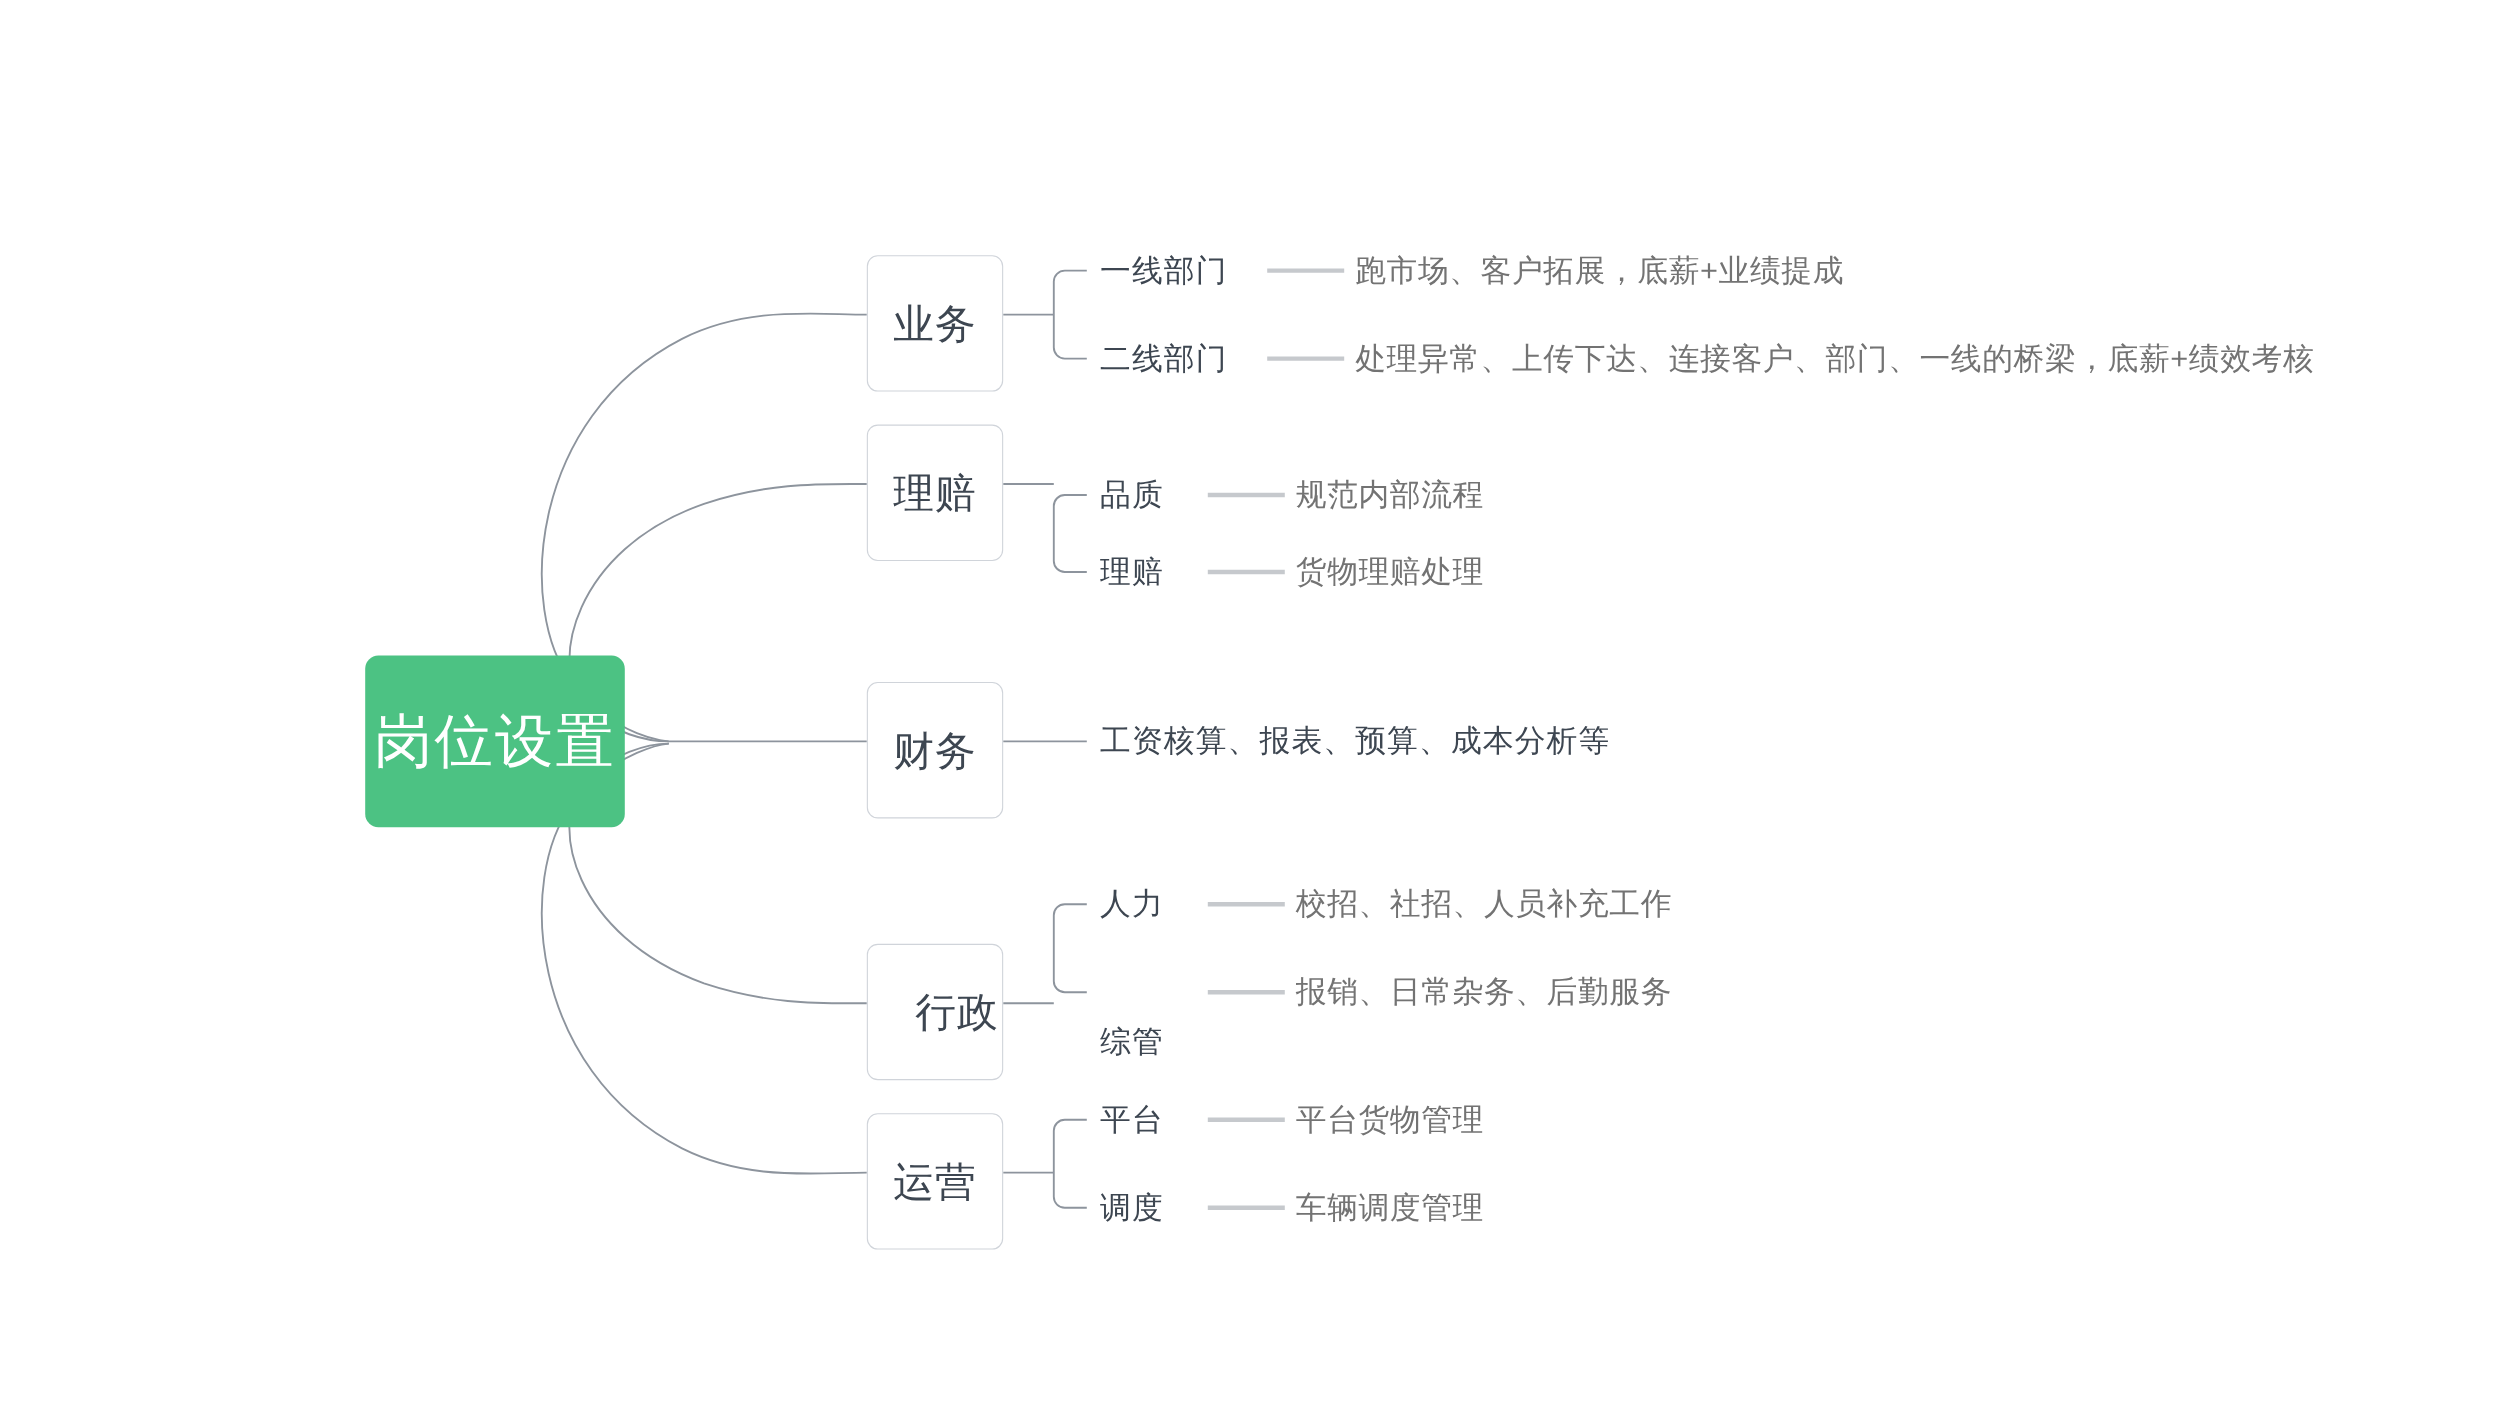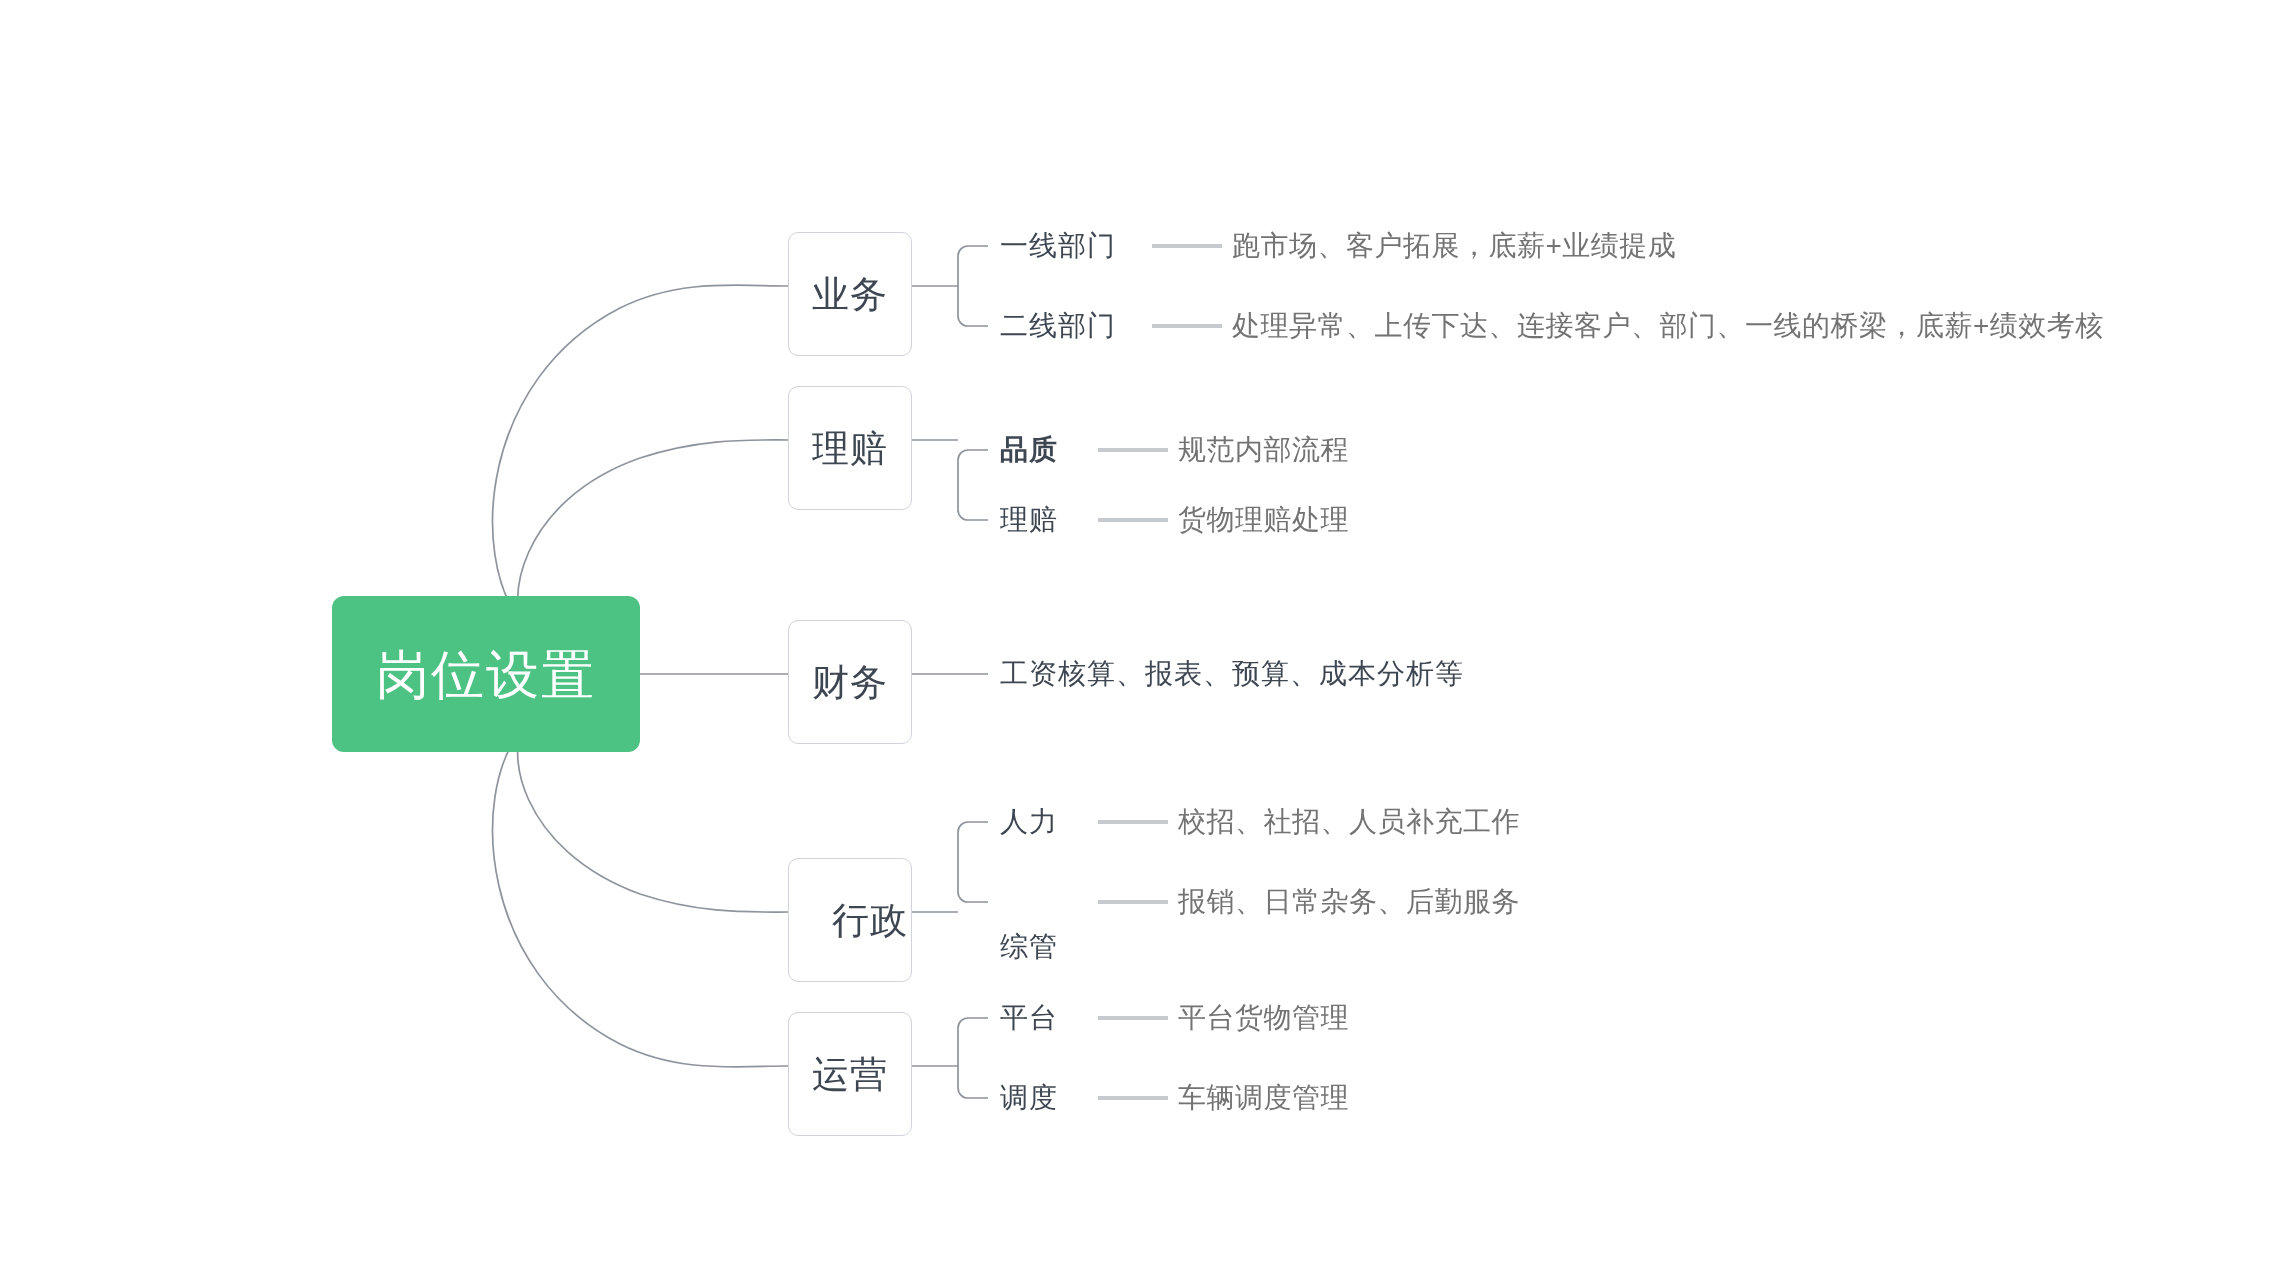--- a/index.html
+++ b/index.html
@@ -26,21 +26,21 @@
     width: 2276px;
     height: 1280px;
     pointer-events: none;
   }
 
   
   .root-node {
     position: absolute;
     left: 332px;
     top: 596px;
-    width: 308px;
+    width: 236px;
     height: 156px;
     background: #4CC283;
     border-radius: 12px;
     display: flex;
     align-items: center;
     justify-content: center;
     box-sizing: border-box;
   }
   .root-label {
     color: #ffffff;
@@ -151,21 +151,21 @@
     <span class="branch-label">业务</span>
   </div>
   <span class="sub-label" style="left:1000px; top:246px;">一线部门</span>
   <span class="leaf-text" style="left:1232px; top:246px;">跑市场、客户拓展，底薪+业绩提成</span>
   <span class="sub-label" style="left:1000px; top:326px;">二线部门</span>
   <span class="leaf-text" style="left:1232px; top:326px;">处理异常、上传下达、连接客户、部门、一线的桥梁，底薪+绩效考核</span>
 
   <div class="branch-node" style="left:788px; top:386px;">
     <span class="branch-label">理赔</span>
   </div>
-  <span class="sub-label" style="left:1000px; top:450px;font-weight:bold;">品质</span>
+  <span class="sub-label" style="left:1000px; top:450px;">品质</span>
   <span class="leaf-text" style="left:1178px; top:450px;">规范内部流程</span>
   <span class="sub-label" style="left:1000px; top:520px;">理赔</span>
   <span class="leaf-text" style="left:1178px; top:520px;">货物理赔处理</span>
 
   <div class="branch-node" style="left:788px; top:620px;">
     <span class="branch-label">财务</span>
   </div>
   <span class="sub-label" style="left:1000px; top:674px;">工资核算、报表、预算、成本分析等</span>
 
   <div class="branch-node" style="left:788px; top:858px;padding-left:40px;">

